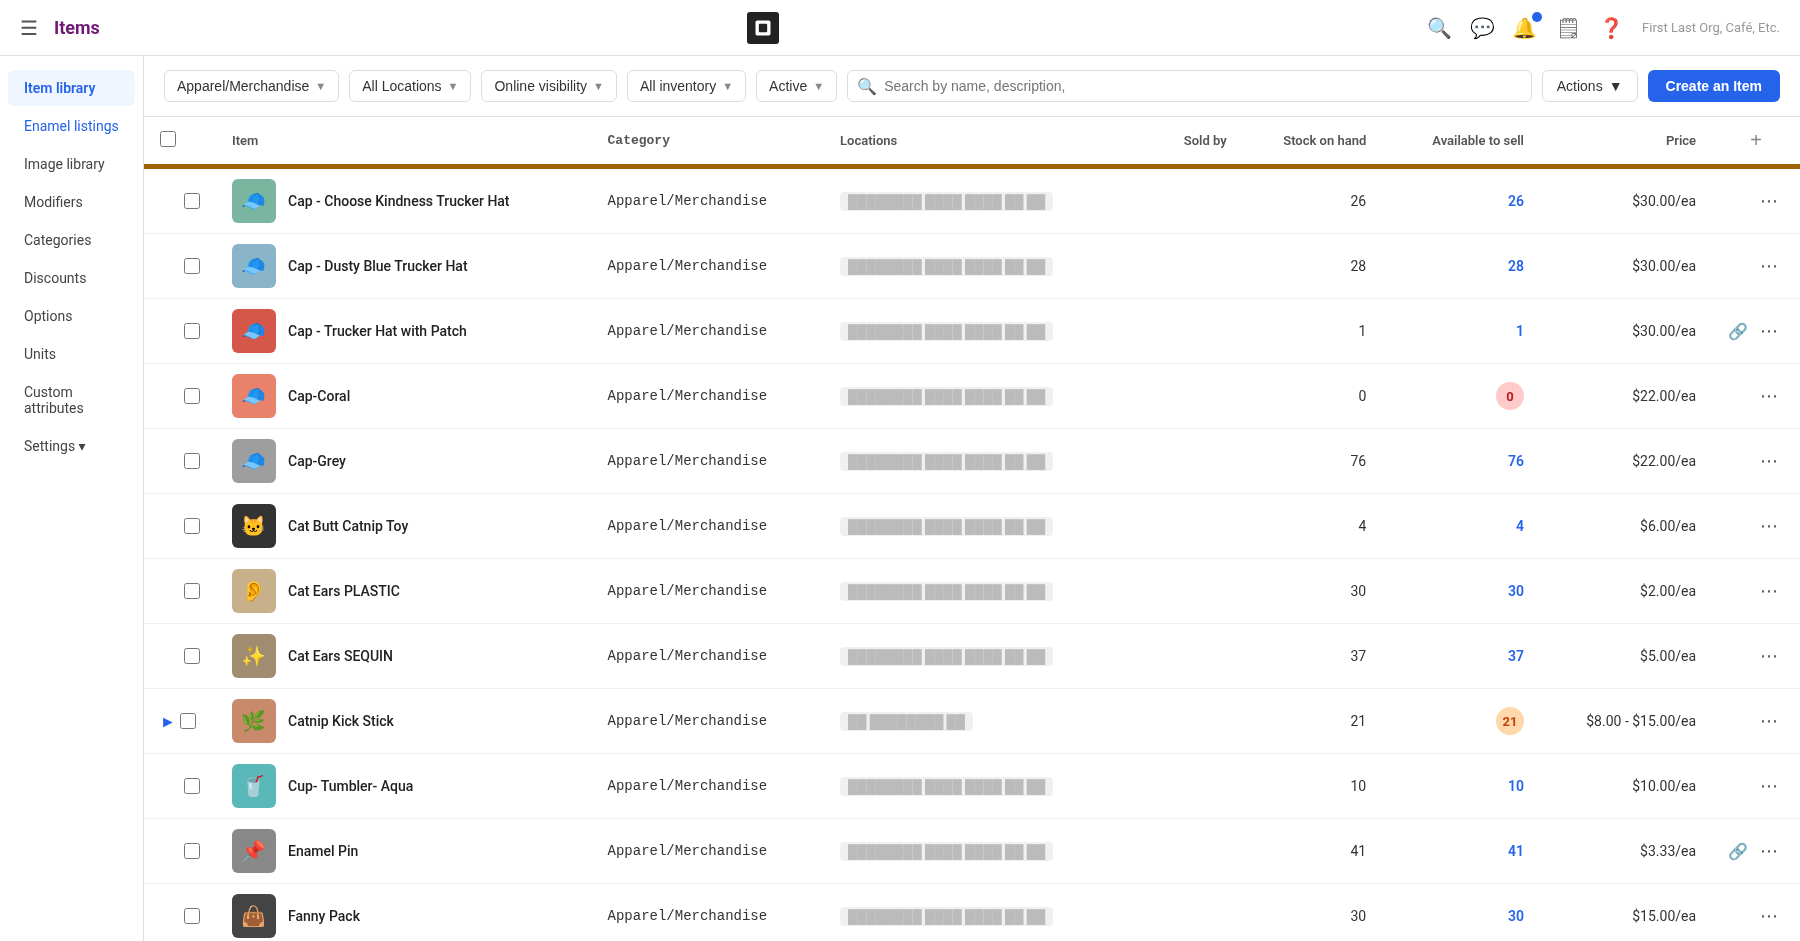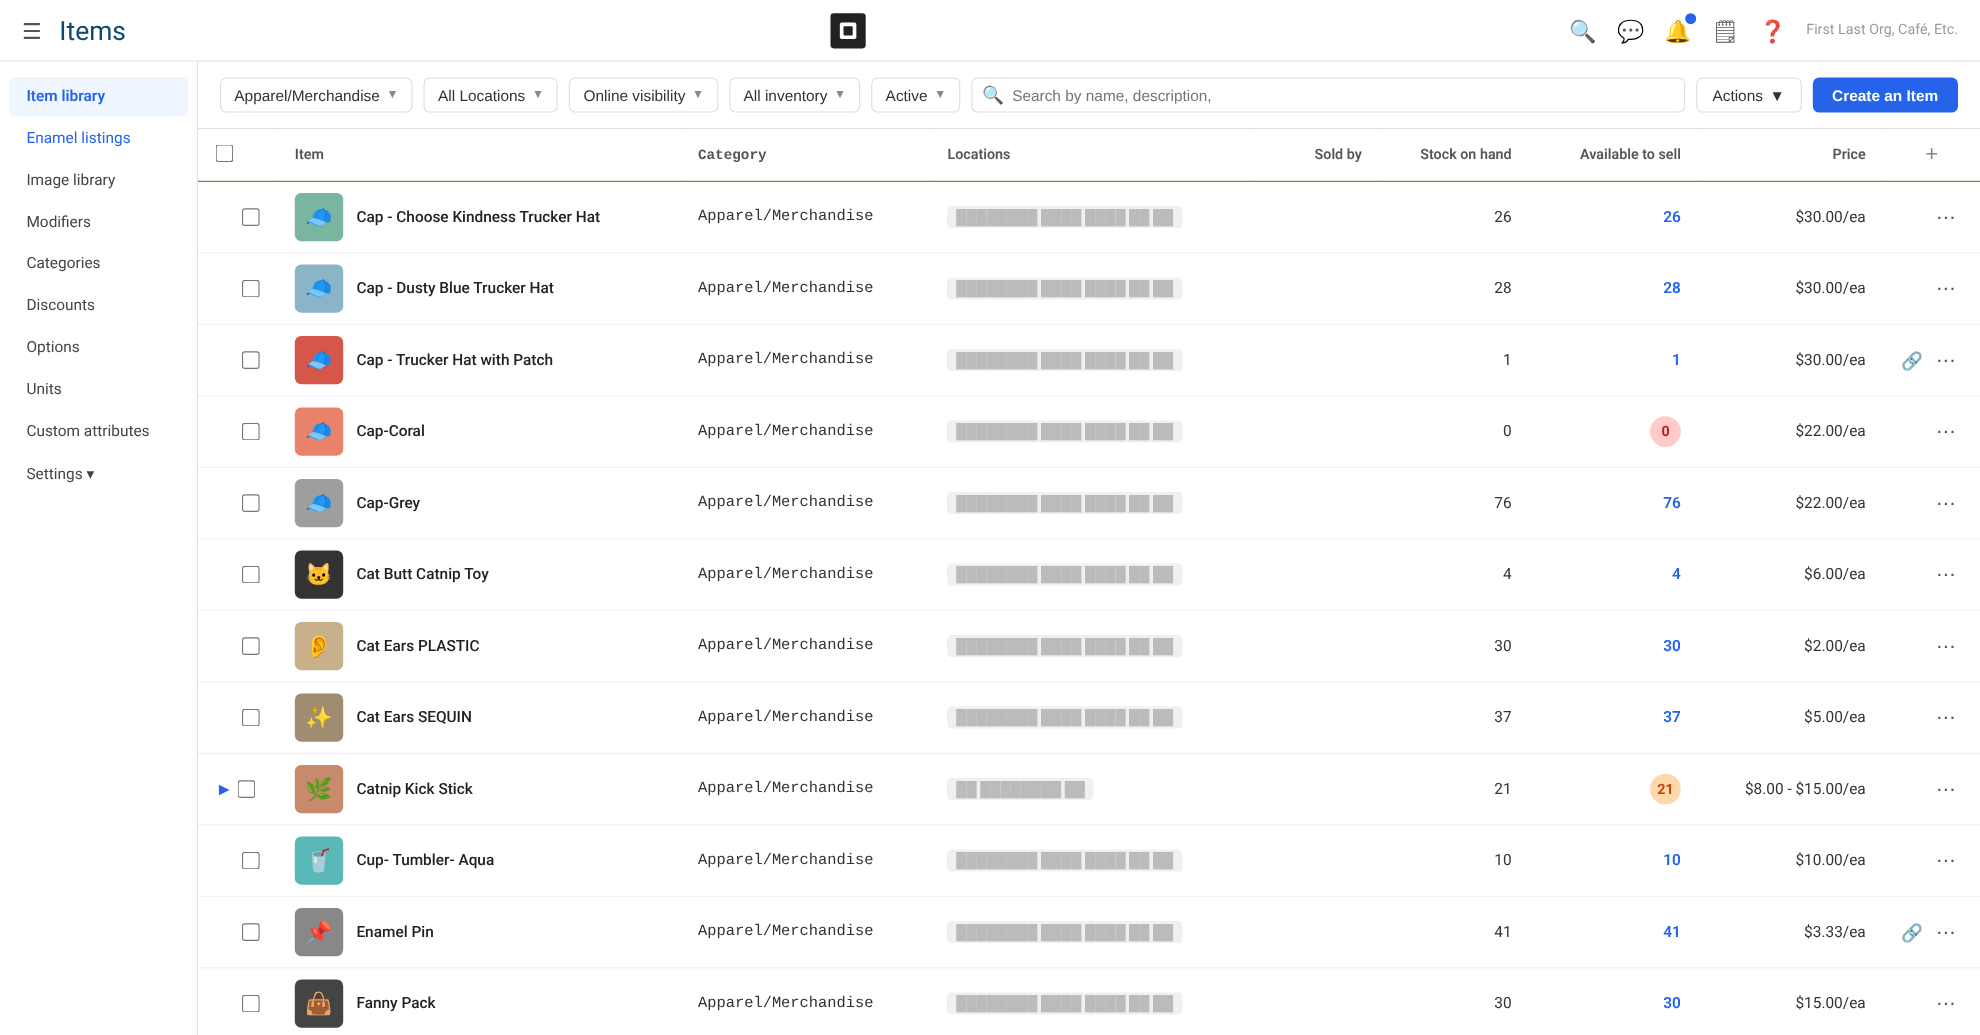--- a/index.html
+++ b/index.html
@@ -8,32 +8,32 @@
     
     .top-nav {
       display: flex; align-items: center; justify-content: space-between;
       background: #fff; border-bottom: 1px solid #e0e0e0;
       height: 56px; padding: 0 20px;
     }
     .top-nav-left { display: flex; align-items: center; gap: 16px; }
     .top-nav-center { display: flex; align-items: center; }
     .top-nav-right { display: flex; align-items: center; gap: 18px; }
     .hamburger-icon { font-size: 20px; cursor: pointer; color: #555; }
-    .page-title { font-size: 24px; font-weight: 400; color: #0c4a6e; }
+    .page-title { font-size: 18px; font-weight: 700; color: #701a75; }
     .square-logo { width: 32px; height: 32px; background: #222; display: flex; align-items: center; justify-content: center; border-radius: 3px; }
     .square-logo svg { width: 20px; height: 20px; fill: #fff; }
     .nav-icon { font-size: 20px; color: #555; cursor: pointer; position: relative; }
     .nav-icon .badge { position: absolute; top: -4px; right: -4px; background: #2563eb; color: #fff; border-radius: 50%; width: 10px; height: 10px; font-size: 8px; display: flex; align-items: center; justify-content: center; }
     .user-avatar { font-size: 13px; color: #999; }
 
     
     .layout { display: flex; height: calc(100vh - 56px); }
 
     
-    .sidebar { width: 180px; background: #fff; border-right: 1px solid #e0e0e0; padding: 12px 0; flex-shrink: 0; }
+    .sidebar { width: 144px; background: #fff; border-right: 1px solid #e0e0e0; padding: 12px 0; flex-shrink: 0; }
     .sidebar-item { padding: 10px 16px; cursor: pointer; font-size: 14px; color: #444; border-radius: 6px; margin: 2px 8px; }
     .sidebar-item.active { background: #eff6ff; color: #2563eb; font-weight: 600; }
     .sidebar-item.sub { font-size: 14px; color: #2563eb; padding-left: 16px; }
 
     
     .main { flex: 1; overflow: auto; background: #0f172a; }
 
     
     .toolbar { display: flex; align-items: center; gap: 10px; padding: 14px 20px; background: #fff; border-bottom: 1px solid #e0e0e0; flex-wrap: wrap; }
     .filter-btn { display: flex; align-items: center; gap: 6px; border: 1px solid #ddd; border-radius: 6px; padding: 7px 12px; background: #fff; cursor: pointer; font-size: 14px; color: #333; white-space: nowrap; }
@@ -41,21 +41,21 @@
     .search-wrap { flex: 1; min-width: 200px; }
     .search-input { width: 100%; border: 1px solid #ddd; border-radius: 6px; padding: 7px 12px 7px 36px; font-size: 14px; color: #333; background: #fff; outline: none; }
     .search-wrap-inner { position: relative; }
     .search-icon-inner { position: absolute; left: 10px; top: 50%; transform: translateY(-50%); color: #aaa; font-size: 16px; }
     .actions-btn { display: flex; align-items: center; gap: 6px; border: 1px solid #ddd; border-radius: 6px; padding: 7px 14px; background: #fff; cursor: pointer; font-size: 14px; color: #333; }
     .create-btn { display: flex; align-items: center; gap: 6px; border: none; border-radius: 6px; padding: 8px 18px; background: #2563eb; cursor: pointer; font-size: 14px; color: #fff; font-weight: 600; white-space: nowrap; }
 
     
     .table-wrap { background: #fff; margin: 0; }
     table { width: 100%; border-collapse: collapse; }
-    thead tr { border-bottom: 1px solid #a16207; }
+    thead tr { border-bottom: 5px solid #a16207; }
     thead th { padding: 12px 16px; text-align: left; font-size: 13px; font-weight: 600; color: #555; white-space: nowrap; background: #fff; }
     tbody tr { border-bottom: 1px solid #f0f0f0; background: #fff; }
     td { padding: 10px 16px; font-size: 14px; color: #333; vertical-align: middle; }
     .col-check { width: 40px; }
     .col-item { min-width: 280px; }
     .col-cat { min-width: 160px; font-family: Liberation Mono, monospace; }
     .col-loc { min-width: 180px; }
     .col-sold { min-width: 100px; text-align: right; }
     .col-stock { min-width: 110px; text-align: right; }
     .col-avail { min-width: 130px; text-align: right; }

